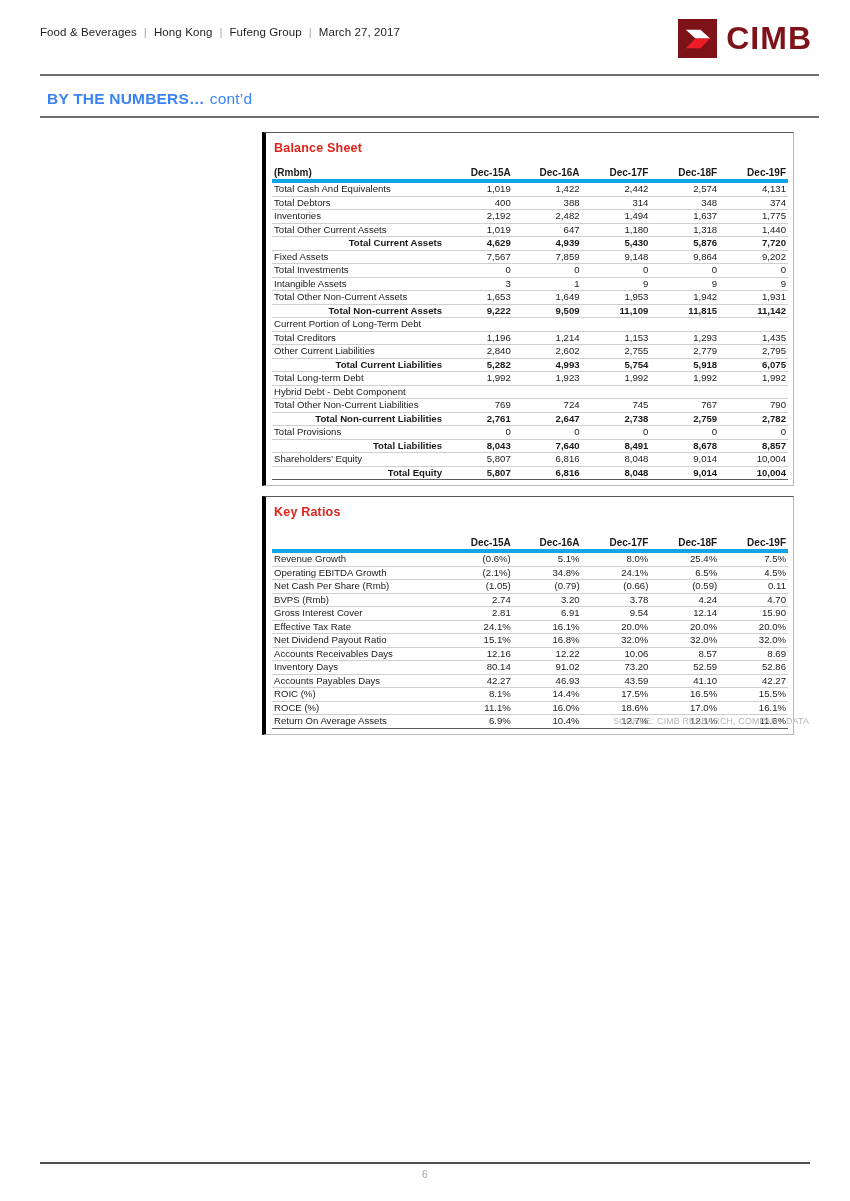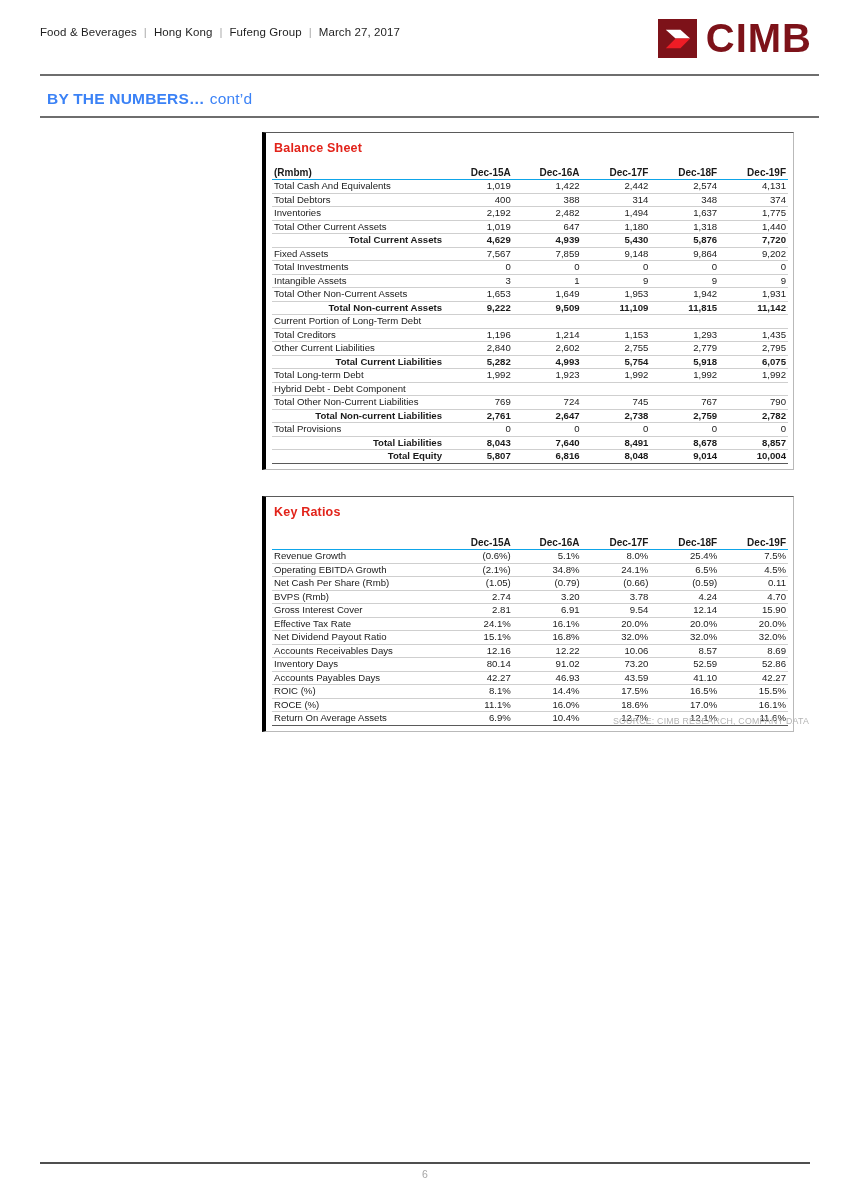--- a/index.html
+++ b/index.html
@@ -17,21 +17,21 @@
   .breadcrumb {
     position:absolute; left:40px; top:26px;
     font-size:11.5px; font-weight:500; color:#1f1f1f;
     letter-spacing:.1px; white-space:nowrap;
   }
   .breadcrumb .sep { color:#a9a9a9; margin:0 7px; font-weight:400; }
 
   .logo { position:absolute; right:38px; top:18px; display:flex; align-items:center; }
   .logo-mark { display:block; }
   .logo-text {
-    font-size:40px; font-weight:bold; color:#7d1219;
+    font-size:32px; font-weight:bold; color:#7d1219;
     letter-spacing:1px; margin-left:9px; line-height:40px;
   }
 
   .rule { position:absolute; left:40px; right:31px; height:2px; background:#6e6e6e; }
   .rule-top    { top:74px; }
   .rule-title  { top:116px; }
   .rule-footer { top:1162px; left:40px; right:40px; background:#4f4f4f; }
 
   .section-title {
     position:absolute; left:47px; top:90px;
@@ -56,21 +56,21 @@
   .table-title {
     color:#e2231a; font-size:12.5px; font-weight:bold;
     margin:3px 0 12px 2px; letter-spacing:.2px;
   }
   .datatable.ratios .table-title { margin-bottom:18px; }
 
   table { width:100%; border-collapse:collapse; table-layout:fixed; }
   col.c-label { width:172px; }
   th {
     font-size:10px; font-weight:bold; text-align:right;
-    padding:0 2px 1px 2px; border-bottom:1px solid #0ea5e9;
+    padding:0 2px 1px 2px; border-bottom:4px solid #0ea5e9;
     white-space:nowrap;
   }
   th:first-child { text-align:left; padding-left:2px; }
   td {
     font-size:9.6px; line-height:10px;
     padding:1px 2px 1.5px 2px;
     border-bottom:1px solid #cfcfcf;
     text-align:right; white-space:nowrap; overflow:hidden;
   }
   td:first-child { text-align:left; }
@@ -288,20 +288,28 @@
             <td>0</td>
           </tr>
           <tr class="bold-row">
             <td>Total Liabilities</td>
             <td>8,043</td>
             <td>7,640</td>
             <td>8,491</td>
             <td>8,678</td>
             <td>8,857</td>
           </tr>
+          <tr>
+            <td>Shareholders’ Equity</td>
+            <td>5,807</td>
+            <td>6,816</td>
+            <td>8,048</td>
+            <td>9,014</td>
+            <td>10,004</td>
+          </tr>
           <tr class="bold-row">
             <td>Total Equity</td>
             <td>5,807</td>
             <td>6,816</td>
             <td>8,048</td>
             <td>9,014</td>
             <td>10,004</td>
           </tr>
         </tbody>
     </table>

